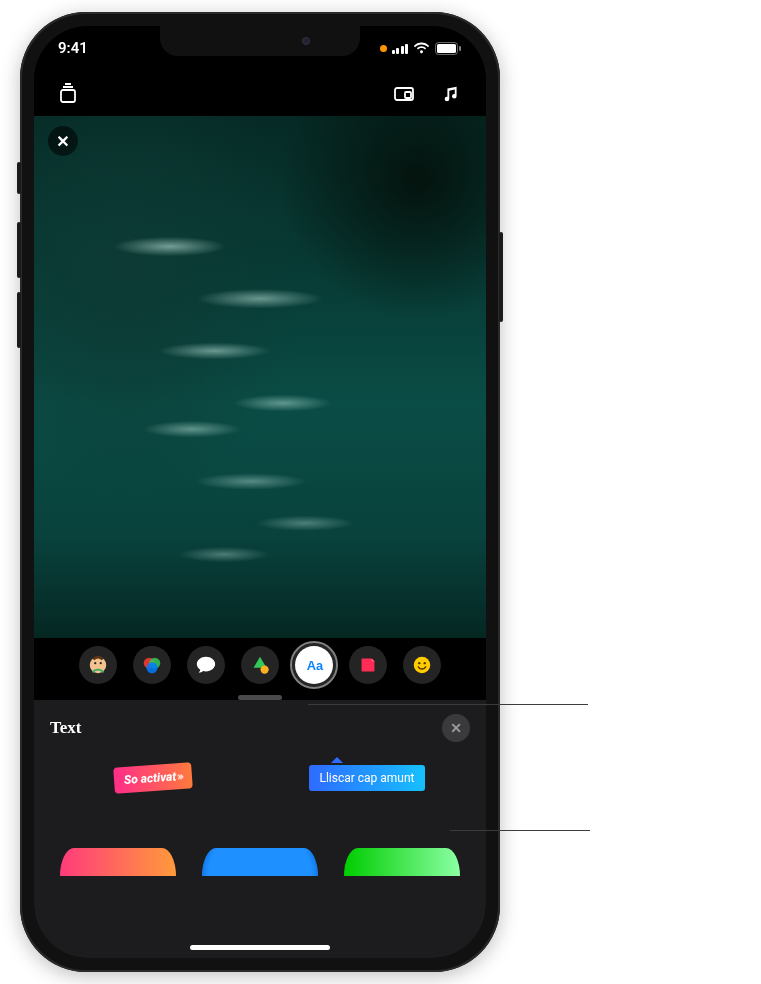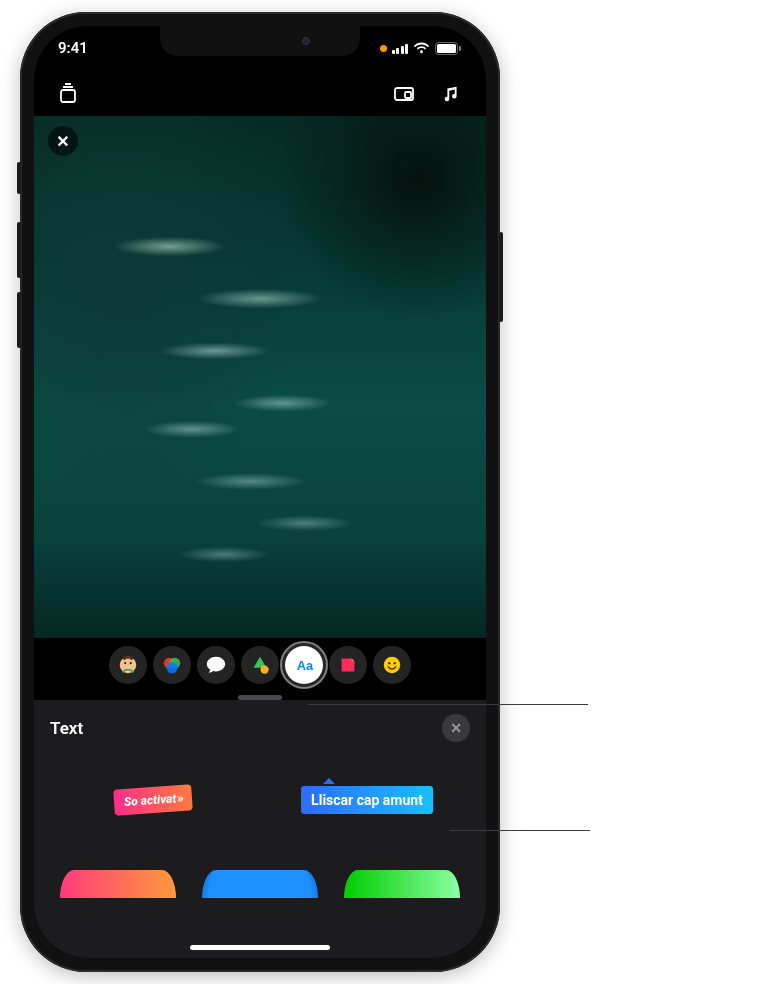--- a/index.html
+++ b/index.html
@@ -120,21 +120,21 @@
     display:flex;align-items:center;justify-content:center;
     color:#fff;font-size:16px;font-weight:600;
   }
 
   
   .effects-row {
     position:absolute;
     left:0; right:0; bottom:266px;
     height:54px;
     display:flex; align-items:center; justify-content:center;
-    gap:6px;
+    gap:16px;
     z-index:30;
   }
   .effect-btn {
     width:38px;height:38px;border-radius:19px;
     background:rgba(40,40,40,.9);
     display:flex;align-items:center;justify-content:center;
     position:relative;
   }
   .effect-btn.selected {
     background:#fff;
@@ -155,21 +155,21 @@
 
   
   .sheet {
     position:absolute; left:0; right:0; bottom:0;
     height:258px;
     background:#1c1c1e;
     padding:14px 16px 10px;
   }
   .sheet-header {
     display:flex; justify-content:space-between; align-items:center;
-    margin-bottom:22px;
+    font-family:Liberation Serif, serif;
   }
   .sheet-title { font-size:17px; font-weight:600; }
   .sheet-close {
     width:28px;height:28px;border-radius:14px;
     background:#3a3a3c;
     display:flex;align-items:center;justify-content:center;
     color:#9a9a9e;font-size:14px;font-weight:700;
   }
   .styles-row {
     display:flex; gap:20px; justify-content:space-between;
@@ -201,22 +201,22 @@
     letter-spacing:.5px;
     font-size:13px;
   }
   .chip2 .chip-inner::after{
     content:""; position:absolute; left:22px; bottom:-9px;
     border:7px solid transparent; border-top-color:#3ac43a; border-bottom:none;
   }
   .chip3 .chip-inner {
     background:linear-gradient(90deg,#2e6bff,#16c0ff);
     border-radius:3px;
-    font-size:14px;
-    font-weight:700;
+    font-size:12px;
+    font-weight:400;
     position:relative;
   }
   .chip3 .chip-inner::before{
     content:""; position:absolute; left:22px; top:-8px;
     border:6px solid transparent; border-bottom-color:#2e6bff; border-top:none;
   }
   .peek-row {
     display:flex; gap:26px; justify-content:space-around;
     margin-top:34px; padding:0 10px;
   }

